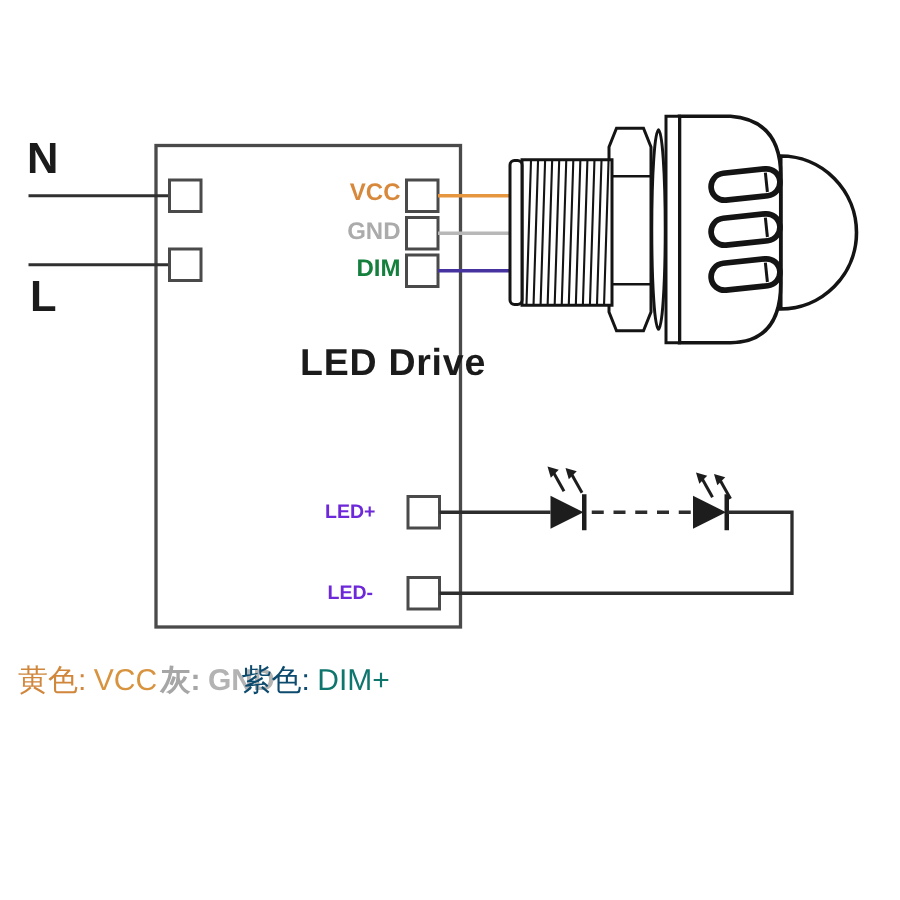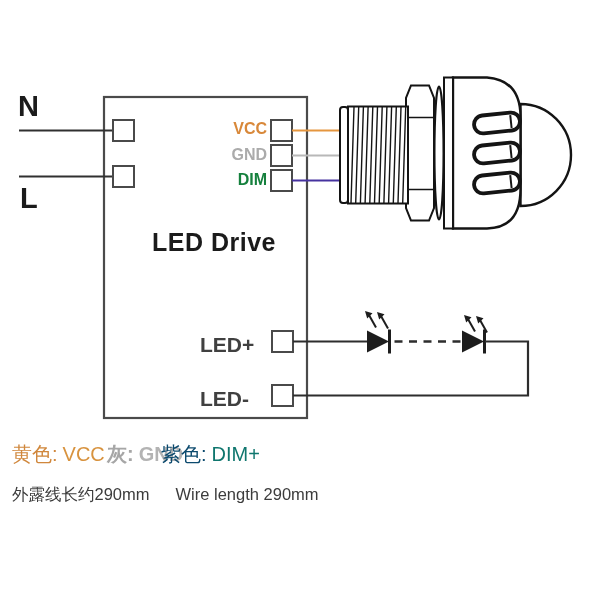--- a/index.html
+++ b/index.html
@@ -3,23 +3,23 @@
 <meta charset="utf-8">
 <style>
   html,body{margin:0;padding:0;background:#fff;}
   .canvas{
     position:relative;width:600px;height:600px;background:#ffffff;overflow:hidden;
     font-family:"Liberation Sans","DejaVu Sans",sans-serif;
   }
   .canvas svg{position:absolute;left:0;top:0;}
   .lbl{position:absolute;line-height:1;white-space:nowrap;color:#1b1b1b;}
   .mains{font-size:29px;font-weight:700;}
-  .drv-title{font-size:25px;font-weight:700;left:104px;top:230px;width:220px;text-align:center;letter-spacing:0.5px;}
+  .drv-title{font-size:25px;font-weight:700;left:104px;top:230px;width:220px;text-align:right;letter-spacing:0.5px;}
   .term-lbl{font-size:16px;font-weight:700;left:200px;width:67px;text-align:right;}
-  .led-lbl{font-size:21px;font-weight:700;left:200px;width:67px;text-align:left;color:#404040;}
+  .led-lbl{font-size:13px;font-weight:700;left:200px;width:67px;text-align:center;color:#6d28d9;}
   .legend-seg{font-size:20px;top:444px;}
   .legend-seg .val{margin-left:5px;}
   .foot{font-size:16.5px;color:#3c3c3c;top:486px;left:12px;}
   .foot .en{margin-left:26px;}
   
   .box{fill:#ffffff;stroke:#4a4a4a;stroke-width:2.2;}
   .term{fill:#ffffff;stroke:#4a4a4a;stroke-width:2;}
   .wire-dark{stroke:#303030;stroke-width:2;}
   .wire{stroke-width:2.2;}
   .ledw{stroke:#2d2d2d;stroke-width:2.2;fill:none;}
@@ -124,17 +124,14 @@
   <div class="lbl legend-seg" style="left:12px;">
     <span style="color: rgb(208, 135, 60);">黄色:</span><span class="val" style="color: rgb(216, 147, 63);">VCC</span>
   </div>
   <div class="lbl legend-seg" style="left:107px;font-weight:bold;">
     <span style="color: rgb(166, 166, 166);">灰:</span><span class="val" style="color: rgb(179, 179, 179);">GND</span>
   </div>
   <div class="lbl legend-seg" style="left:161px;">
     <span style="color: #0c4a6e;">紫色:</span><span class="val" style="color: #0f766e;">DIM+</span>
   </div>
 
-  <div class="lbl foot">
-    <span class="cn">外露线长约290mm</span><span class="en">Wire length 290mm</span>
-  </div>
 
 </div>
 
 </body></html>

